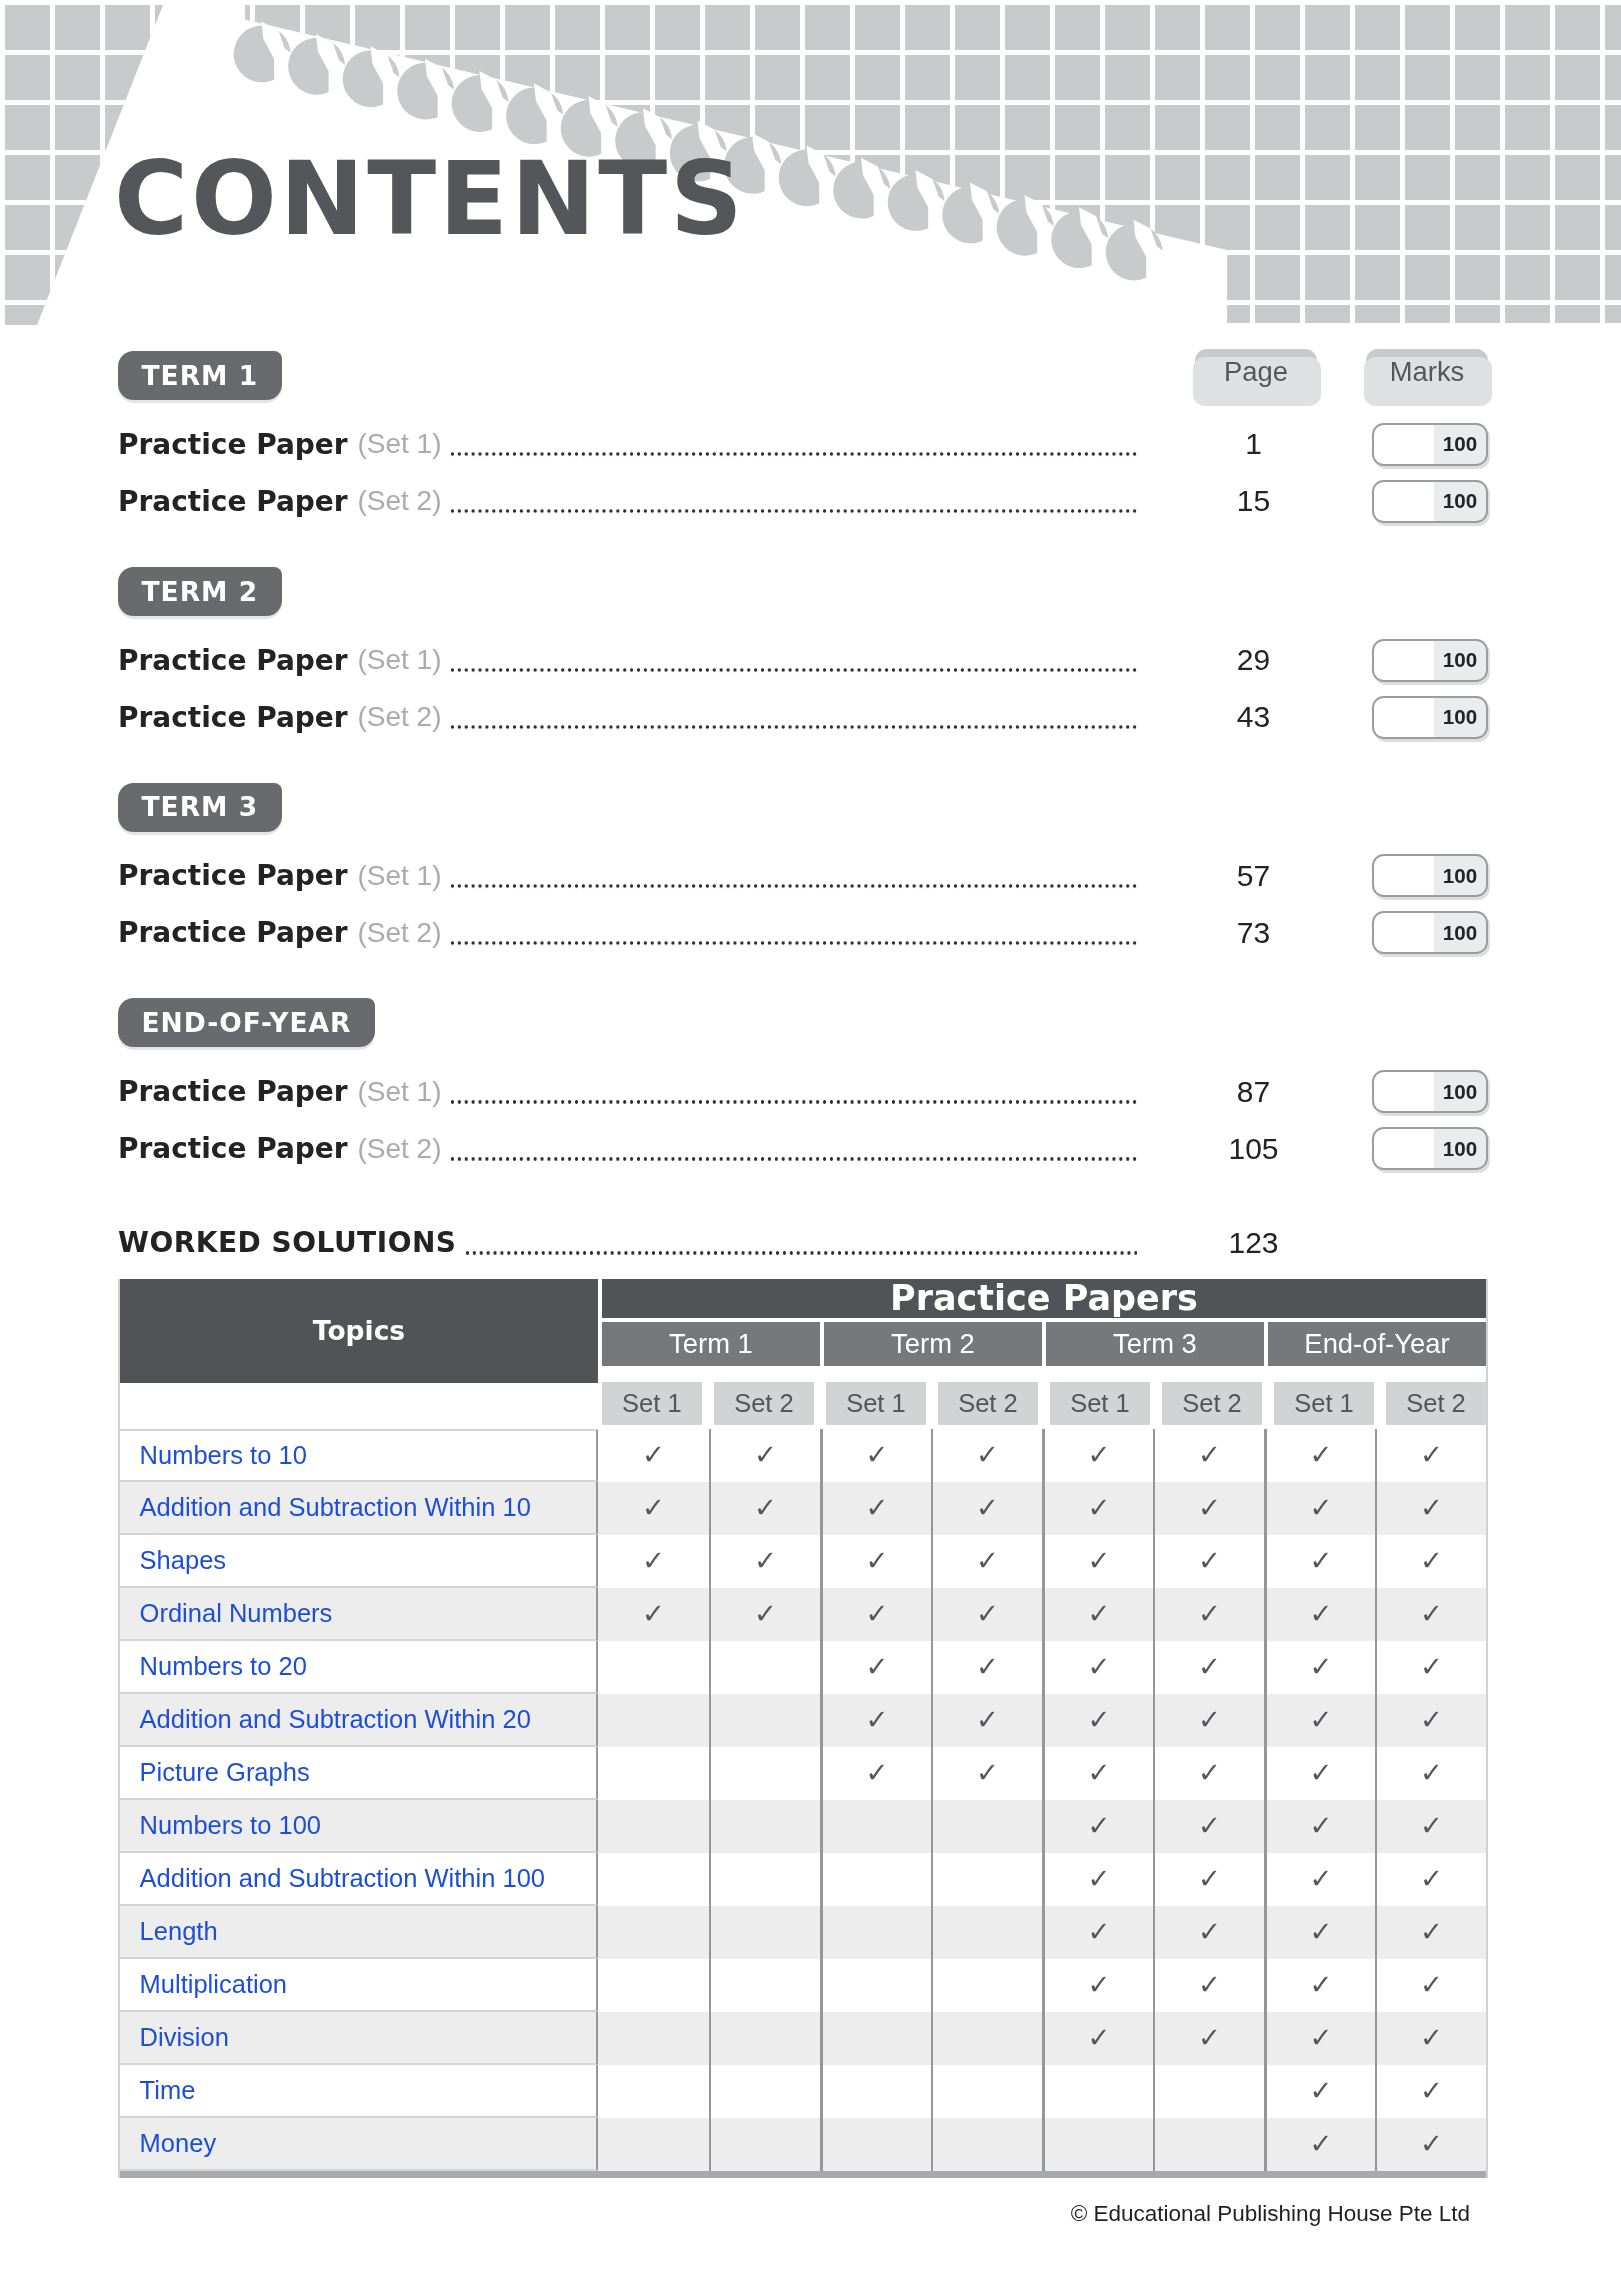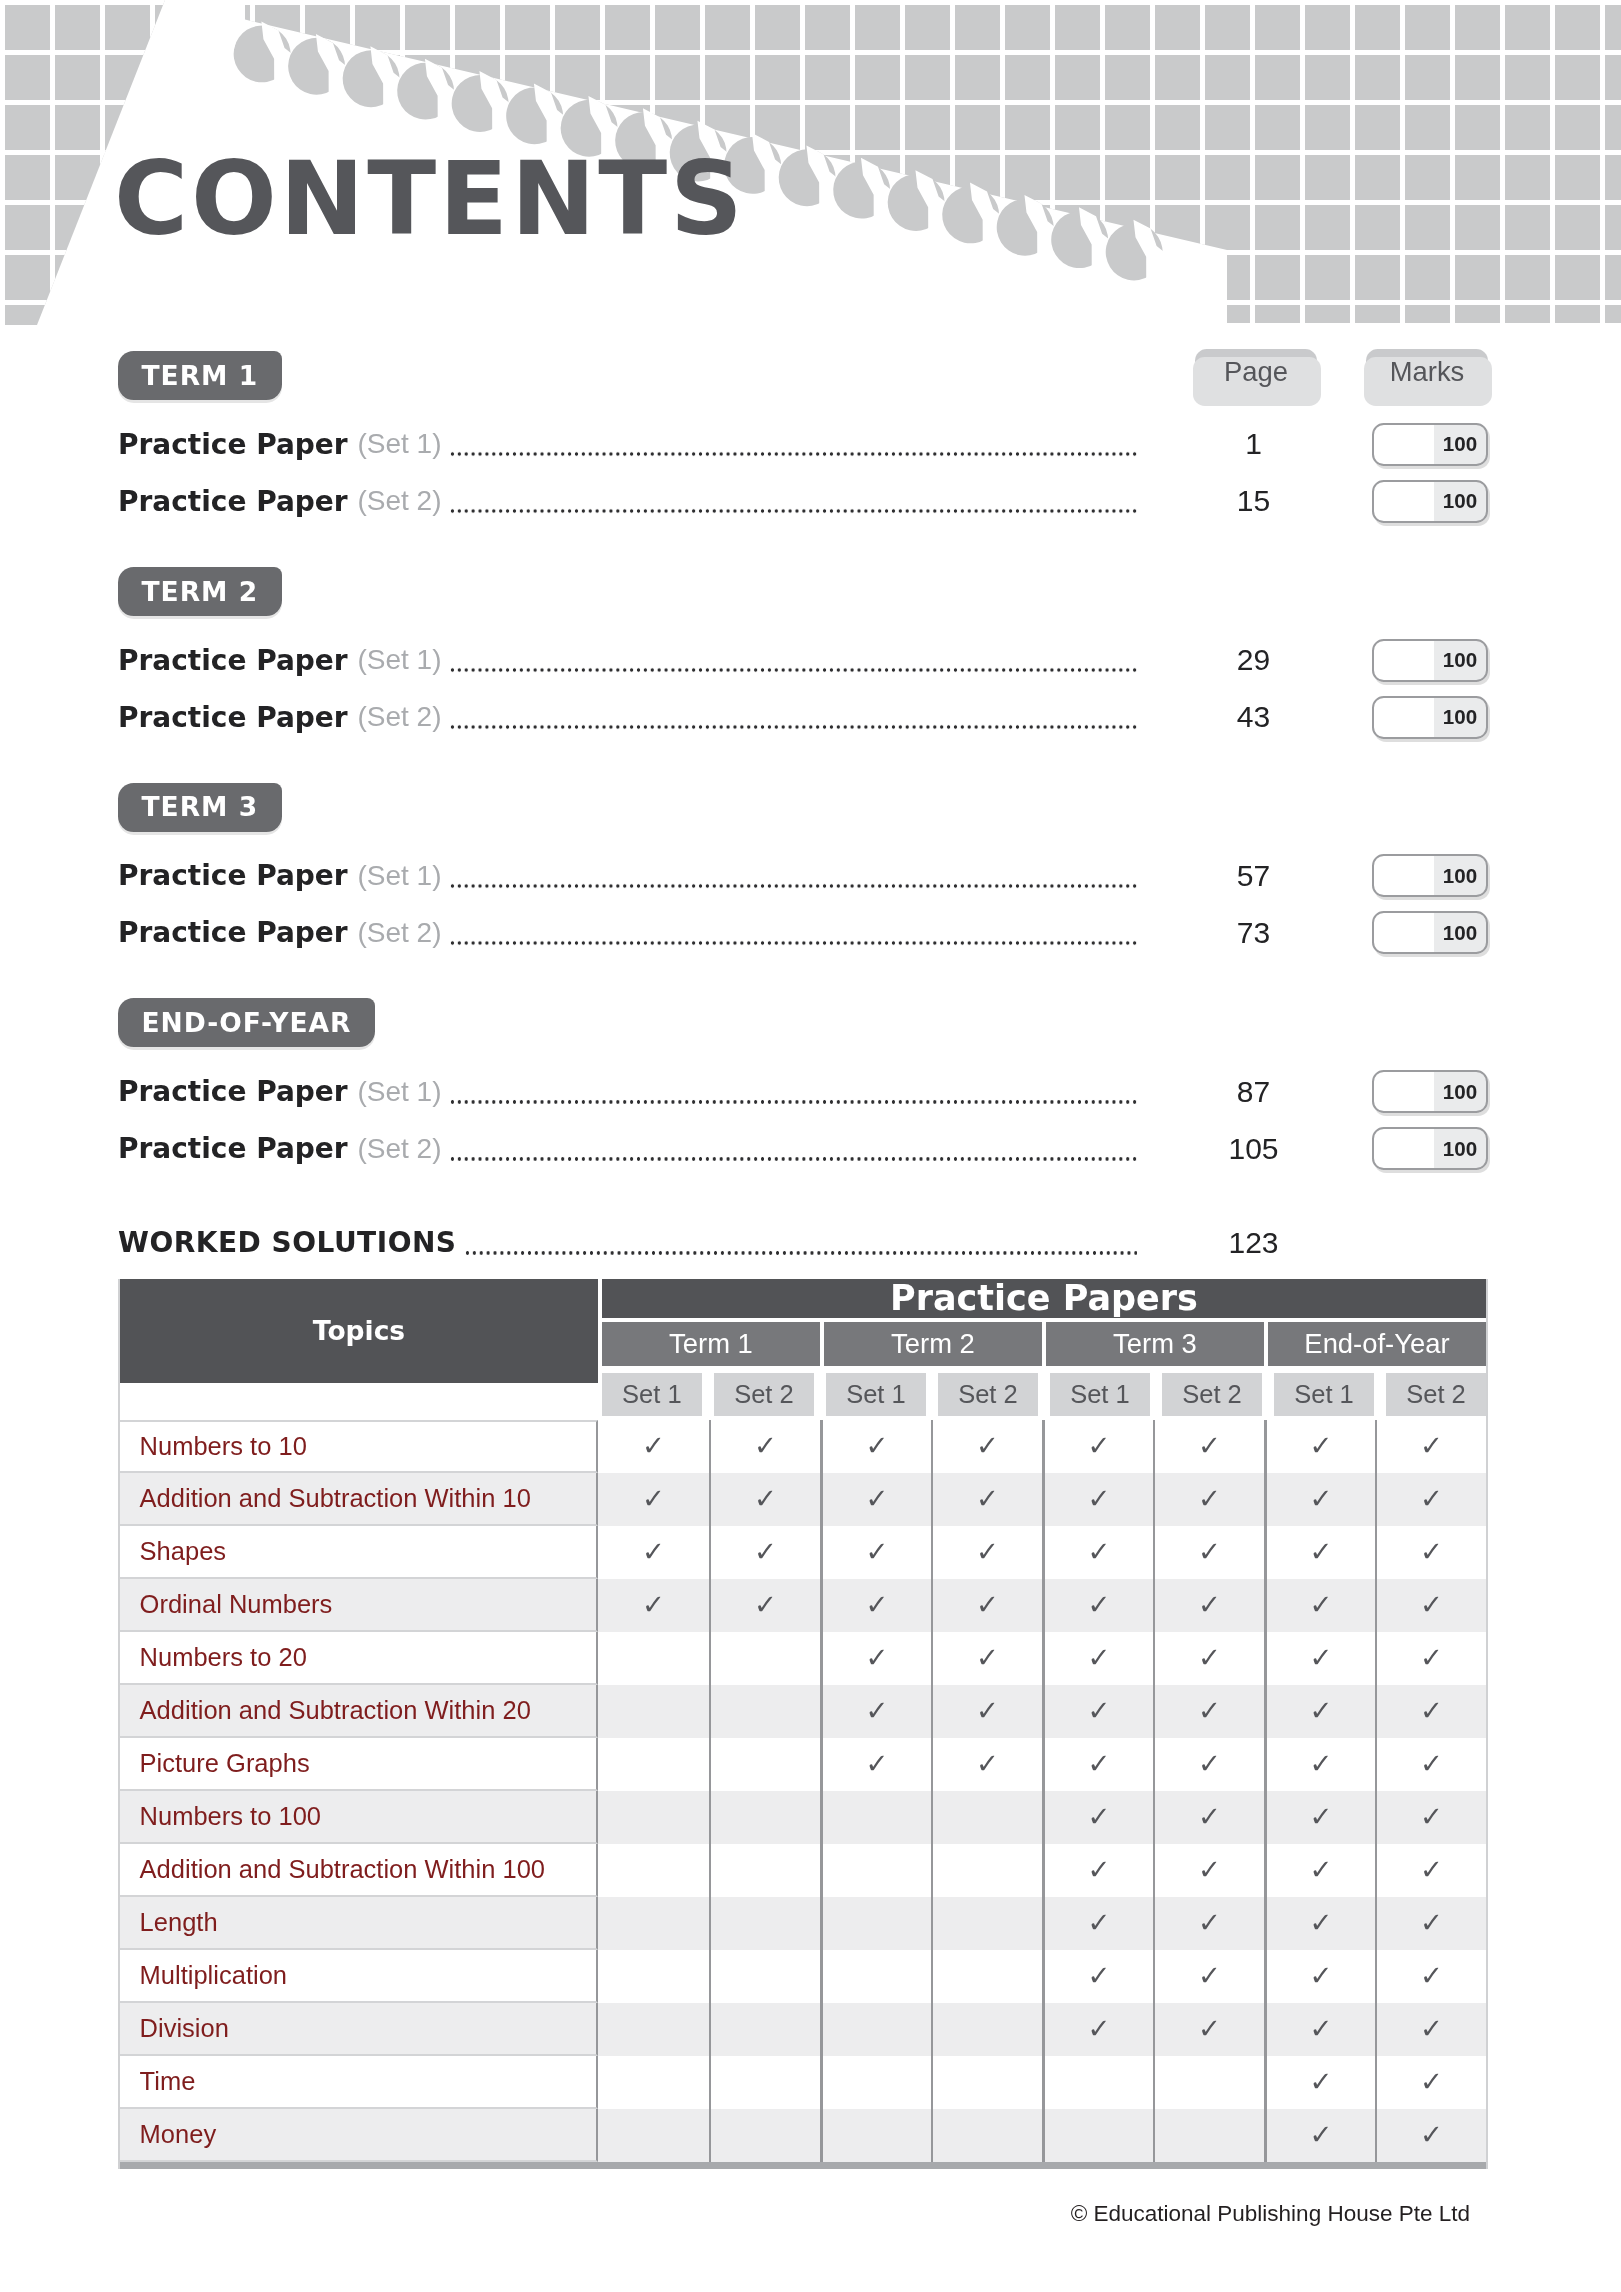--- a/index.html
+++ b/index.html
@@ -83,31 +83,31 @@
   .th-pp{
     background:var(--table-dark,#525356);color:#fff;height:39px;
     display:flex;align-items:center;justify-content:center;
     font-family:"DejaVu Sans","Liberation Sans",sans-serif;font-weight:700;font-size:35px;
   }
   .th-terms{display:grid;grid-template-columns:repeat(4,1fr);column-gap:3.9px;margin-top:3.9px;}
   .th-term{
     background:var(--table-mid,#77787b);color:#fff;height:44px;
     display:flex;align-items:center;justify-content:center;font-size:27.4px;
   }
-  .th-sets{display:grid;grid-template-columns:repeat(8,1fr);column-gap:12px;margin-top:7px;}
+  .th-sets{display:grid;grid-template-columns:repeat(8,1fr);column-gap:12px;margin-top:16px;}
   .th-set{
     background:var(--table-light,#d2d3d5);color:var(--heading-gray,#55565a);height:43px;
     display:flex;align-items:center;justify-content:center;font-size:25.5px;
   }
   .tbody{margin-top:3.9px;}
   .t-row{display:grid;grid-template-columns:478px repeat(8,1fr);height:53px;}
   .t-row.odd{background:#fff;}
   .t-row.even{background:var(--zebra,#ededee);}
   .t-topic{
-    display:flex;align-items:center;padding-left:19.6px;font-size:25.5px;color:#7f1d1d;
+    display:flex;align-items:center;padding-left:19.6px;font-size:25.5px;color:#1d4ed8;
     border-bottom:2px solid #d3d4d6;border-right:2px solid var(--line-gray,#96979a);box-sizing:border-box;
   }
   .t-row:first-child .t-topic{border-top:2px solid #d3d4d6;}
   .t-check{
     display:flex;align-items:center;justify-content:center;
     font-size:27.4px;color:var(--check-gray,#55565a);
     border-left:2px solid var(--line-gray,#96979a);box-sizing:border-box;
   }
   .t-check.first{border-left:none;}
   .t-check.group{border-left-width:3.9px;}

